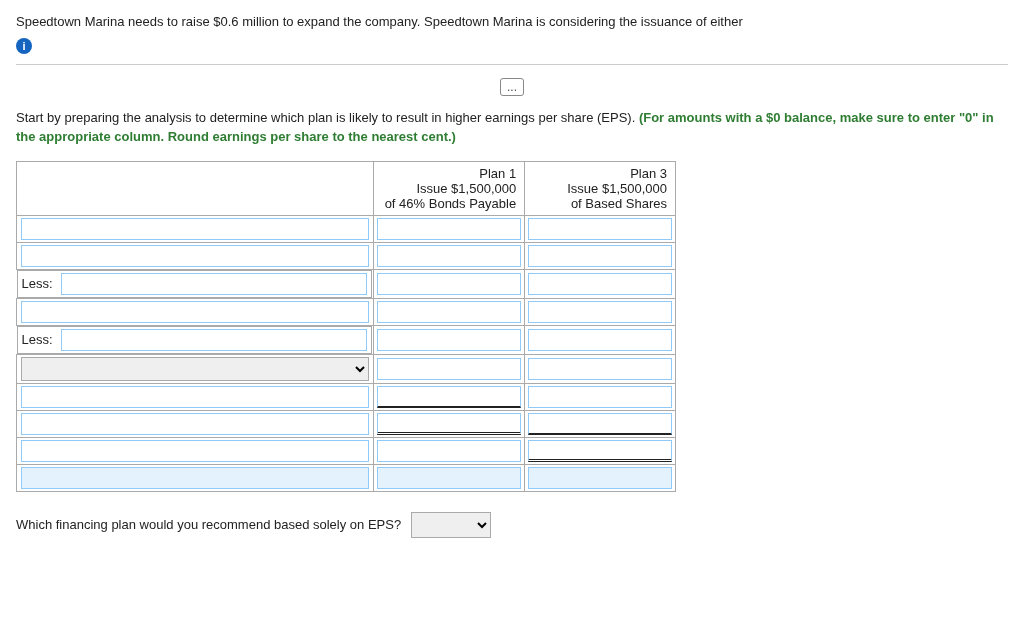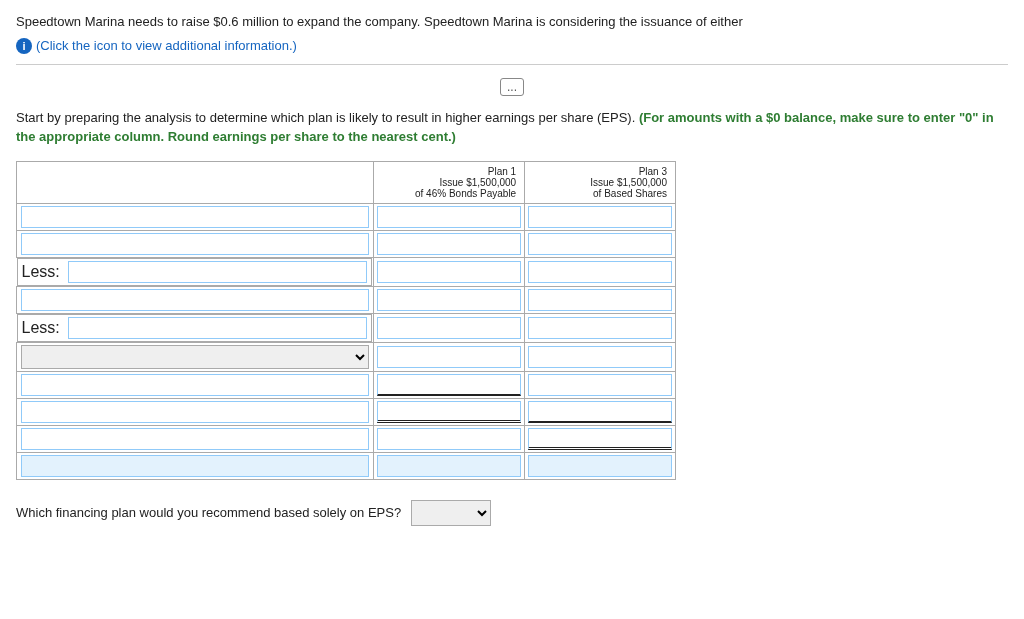--- a/index.html
+++ b/index.html
@@ -82,21 +82,21 @@
     .eps-table {
       border-collapse: collapse;
       width: 660px;
     }
     .eps-table th {
       border: 1px solid #aaa;
       padding: 4px 8px;
       text-align: center;
       font-weight: normal;
       background: #fff;
-      font-size: 10px;
+      font-size: 13px;
     }
     .eps-table td {
       border: 1px solid #aaa;
       padding: 2px 4px;
     }
     .eps-table .label-col {
       width: 355px;
       border: 1px solid #aaa;
     }
     .eps-table .plan-col {
@@ -110,21 +110,21 @@
     .input-field {
       width: 100%;
       height: 22px;
       border: 1px solid #90caf9;
       background: #fff;
       padding: 1px 4px;
       font-size: 12px;
       outline: none;
     }
     .less-label {
-      font-size: 16px;
+      font-size: 13px;
       padding-right: 4px;
     }
     .less-row td {
       vertical-align: middle;
     }
     
     .bottom-row {
       display: flex;
       align-items: center;
       gap: 10px;
@@ -145,21 +145,20 @@
     }
   </style>
 </head>
 <body>
 
 <div class="main-content">
 
   <p class="intro-text">Speedtown Marina needs to raise $0.6 million to expand the company. Speedtown Marina is considering the issuance of either</p>
   <div class="info-line">
     <span class="info-icon">i</span>
-    <span>(Click the icon to view additional information.)</span>
   </div>
 
   <hr class="divider">
 
   <div class="expand-btn">
     <span>...</span>
   </div>
 
   <p class="instruction-text">
     <span>Start by preparing the analysis to determine which plan is likely to result in higher earnings per share (EPS).</span>

